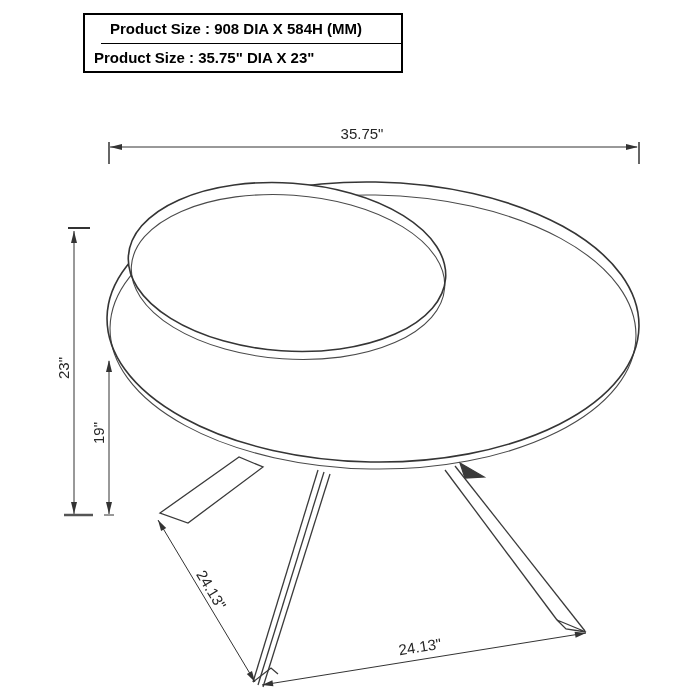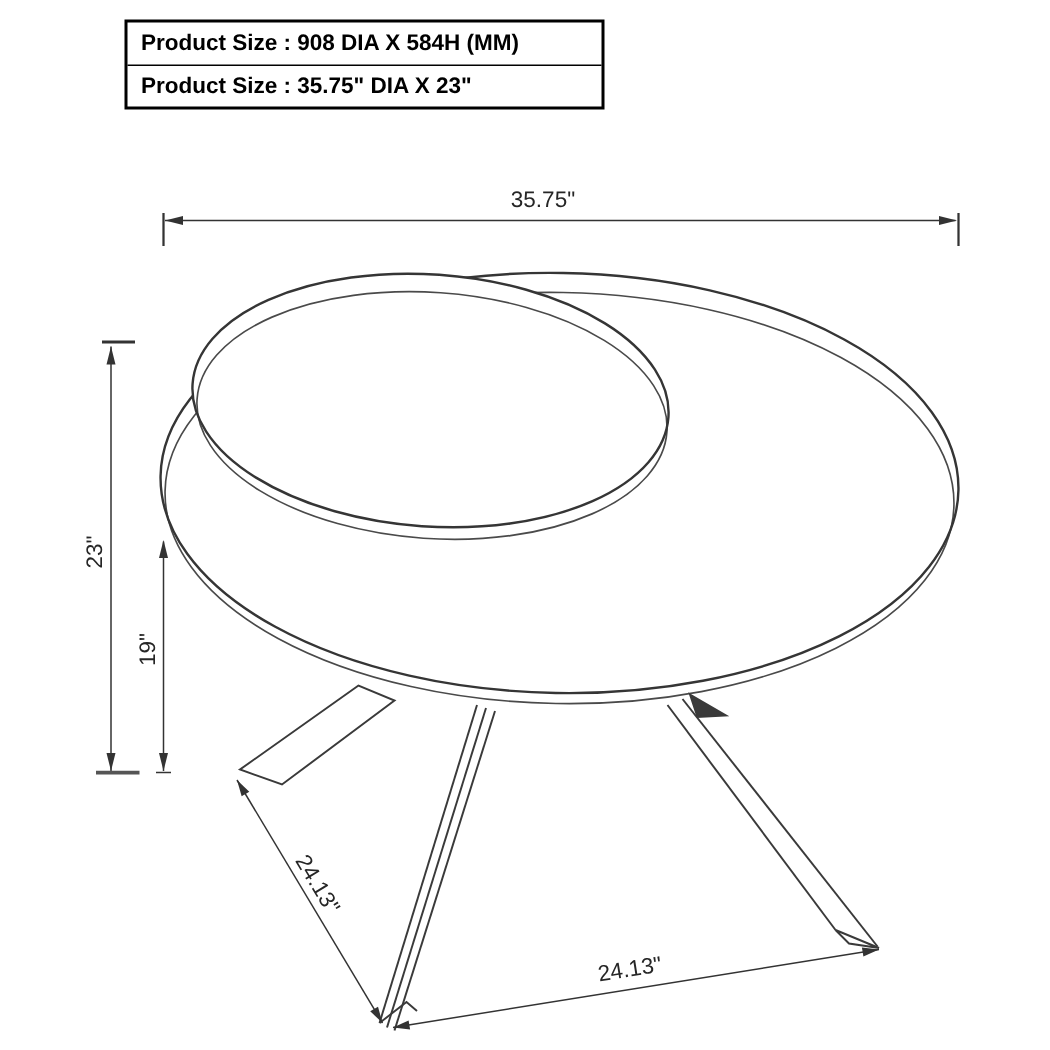--- a/index.html
+++ b/index.html
@@ -8,21 +8,21 @@
     font-family:"Liberation Sans",sans-serif;overflow:hidden;
   }
   .spec-box{
     position:absolute;left:83px;top:13px;width:320px;height:60px;
     border:2px solid #000;box-sizing:border-box;background:#fff;
   }
   .spec-row{
     height:28px;line-height:28px;padding-left:9px;
     font-size:15px;font-weight:bold;color:#000;white-space:nowrap;
   }
-  .spec-row.first{border-bottom:1.5px solid #000;}
+  .spec-row.first{border-bottom:1.5px solid #000;margin-left:16px;}
   .drawing{position:absolute;left:0;top:0;}
   .dim-label{
     position:absolute;font-size:15px;color:#262626;text-align:center;
     white-space:nowrap;line-height:20px;
   }
   .lbl-top{left:330px;top:124px;width:64px;}
   .lbl-23{left:44px;top:358px;width:40px;height:20px;transform:rotate(-90deg);}
   .lbl-19{left:79px;top:423px;width:40px;height:20px;transform:rotate(-90deg);}
   .lbl-a{left:180px;top:580px;width:62px;height:20px;transform:rotate(59deg);}
   .lbl-b{left:389px;top:637px;width:62px;height:20px;transform:rotate(-9deg);}

